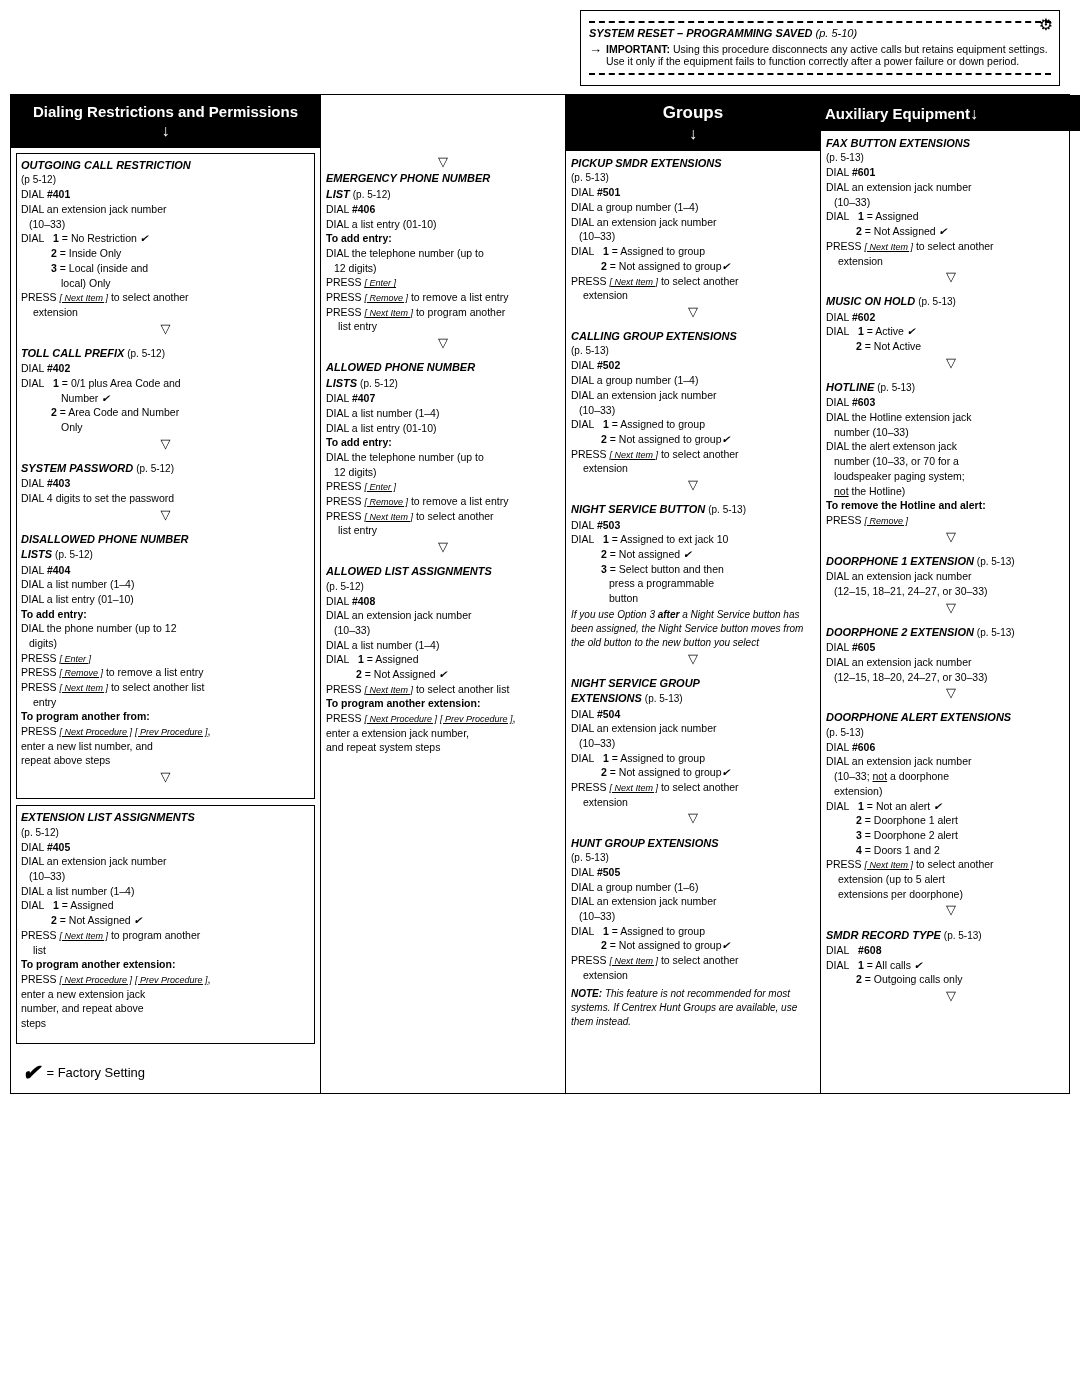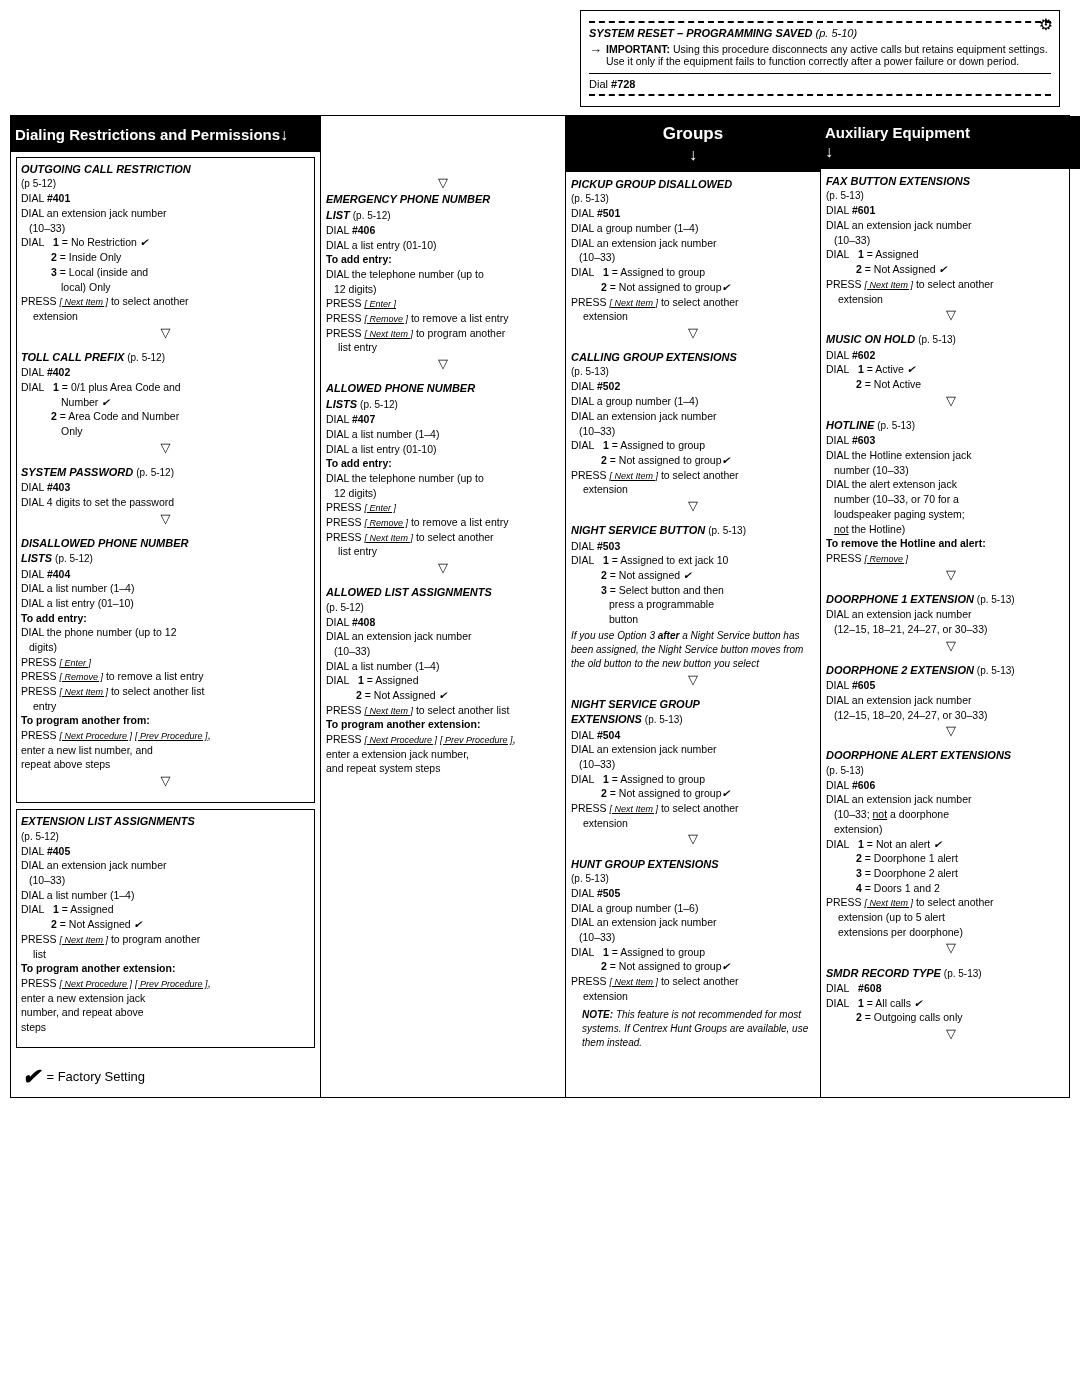--- a/index.html
+++ b/index.html
@@ -108,34 +108,30 @@
       <span>SYSTEM RESET – PROGRAMMING SAVED</span>
       <span style="font-weight:normal; font-style:italic;">(p. 5-10)</span>
     </div>
     <div class="reset-important">
       <span class="arrow">→</span>
       <div>
         <strong>IMPORTANT:</strong>
         <span>Using this procedure disconnects any active calls but retains equipment settings. Use it only if the equipment fails to function correctly after a power failure or down period.</span>
       </div>
     </div>
-    <div class="reset-dial">
-      <span>Dial</span>
-      <b>#728</b>
-    </div>
     <div class="dashed-line"></div>
     <div class="gear-icon">⚙</div>
   </div>
 </div>
 
 <div style="display:grid; grid-template-columns: 310px 245px 255px 260px; border: 1px solid #000; margin-top: 6px;">
 
   <div style="border-right:1px solid #000;">
 
-    <div style="background:#000; color:#fff; text-align:center; font-weight:bold; font-size:15px; padding:8px 4px; display:flex; flex-direction:row; align-items:center;">
+    <div style="background:#000; color:#fff; text-align:center; font-weight:bold; font-size:15px; padding:8px 4px; display:flex; flex-direction:column; align-items:center;">
       <span>Dialing Restrictions and Permissions</span>
       <span style="font-size:16px; margin-top:2px;">↓</span>
     </div>
 
     <div style="padding:5px; font-size:10.2px; line-height:1.38;">
 
       <div class="left-inner-box">
 
         <div class="section">
           <div><span class="section-title">OUTGOING  CALL  RESTRICTION</span></div>
@@ -276,21 +272,21 @@
   </div>
 
   <div style="border-right:1px solid #000;">
     <div style="background:#000; color:#fff; text-align:center; font-weight:bold; font-size:17px; padding:8px 4px; display:flex; flex-direction:column; align-items:center;">
       <span>Groups</span>
       <span style="font-size:16px; margin-top:2px;">↓</span>
     </div>
     <div style="padding:5px; font-size:10.2px; line-height:1.38;">
 
       <div class="section">
-        <div><span class="section-title">PICKUP GROUP DISALLOWED</span></div>
+        <div><span class="section-title">PICKUP SMDR EXTENSIONS</span></div>
         <div style="font-size:10px;">(p. 5-13)</div>
         <div>DIAL <b>#501</b></div>
         <div>DIAL a group number (1–4)</div>
         <div>DIAL an extension jack number</div>
         <div style="margin-left:8px;">(10–33)</div>
         <div>DIAL&nbsp;&nbsp;&nbsp;<b>1</b> = Assigned to group</div>
         <div style="margin-left:30px;"><b>2</b> = Not assigned to group<i>✔</i></div>
         <div>PRESS <span style="font-size:9px; text-decoration:underline; font-style:italic;">[ Next Item ]</span> to select another</div>
         <div style="margin-left:12px;">extension</div>
         <div style="text-align:center; font-size:13px;">▽</div>
@@ -339,27 +335,27 @@
         <div><span class="section-title">HUNT GROUP EXTENSIONS</span></div>
         <div style="font-size:10px;">(p. 5-13)</div>
         <div>DIAL <b>#505</b></div>
         <div>DIAL a group number (1–6)</div>
         <div>DIAL an extension jack number</div>
         <div style="margin-left:8px;">(10–33)</div>
         <div>DIAL&nbsp;&nbsp;&nbsp;<b>1</b> = Assigned to group</div>
         <div style="margin-left:30px;"><b>2</b> = Not assigned to group<i>✔</i></div>
         <div>PRESS <span style="font-size:9px; text-decoration:underline; font-style:italic;">[ Next Item ]</span> to select another</div>
         <div style="margin-left:12px;">extension</div>
-        <div style="margin-top:4px; font-size:10px; font-style:italic;margin-left:11px;"><b>NOTE:</b>  This feature is not recommended for most systems. If Centrex Hunt Groups are available, use them instead.</div>
+        <div style="margin-top:4px; font-size:10px; font-style:italic;"><b>NOTE:</b>  This feature is not recommended for most systems. If Centrex Hunt Groups are available, use them instead.</div>
       </div>
     </div>
   </div>
 
   <div>
-    <div style="background:#000; color:#fff; text-align:center; font-weight:bold; font-size:15px; padding:8px 4px; display:flex; flex-direction:column; align-items:flex-start;">
+    <div style="background:#000; color:#fff; text-align:center; font-weight:bold; font-size:15px; padding:8px 4px; display:flex; flex-direction:row; align-items:center;">
       <span>Auxiliary  Equipment</span>
       <span style="font-size:16px; margin-top:2px;">↓</span>
     </div>
     <div style="padding:5px; font-size:10.2px; line-height:1.38;">
 
       <div class="section">
         <div><span class="section-title">FAX BUTTON EXTENSIONS</span></div>
         <div style="font-size:10px;">(p. 5-13)</div>
         <div>DIAL <b>#601</b></div>
         <div>DIAL an extension jack number</div>

